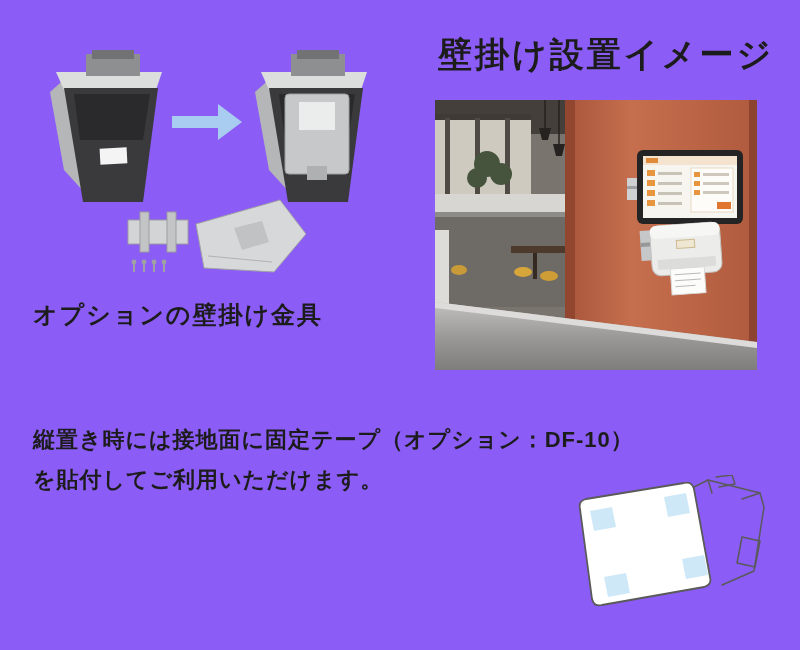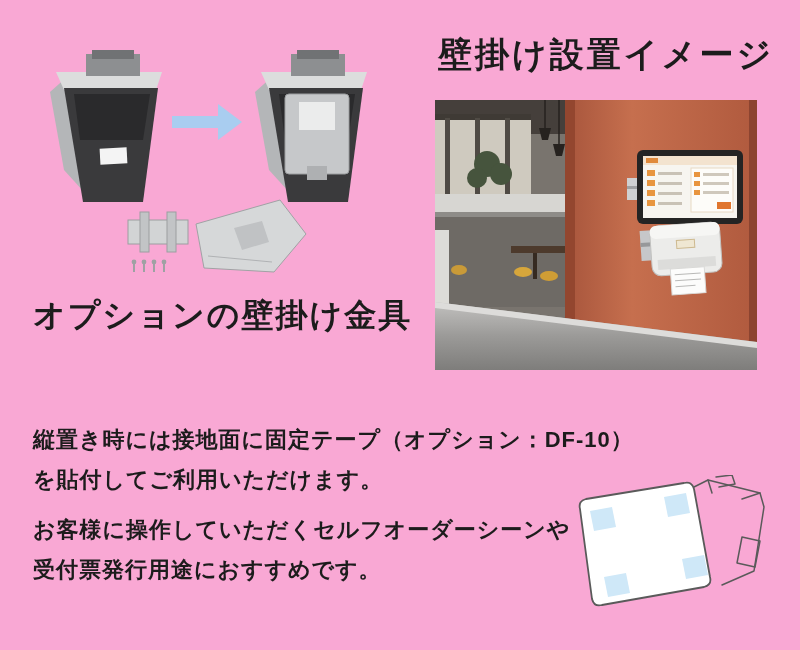--- a/index.html
+++ b/index.html
@@ -2,38 +2,38 @@
 <html><head>
 <meta charset="utf-8">
 <style>
   * { margin:0; padding:0; box-sizing:border-box; }
   html,body { background:#ffffff; }
   body {
     width:800px; height:650px;
     font-family:"Liberation Sans","DejaVu Sans",sans-serif;
     color:#1c1c1c;
   }
-  .page { position:relative; width:800px; height:650px; background:#f9a8d4; overflow:hidden; }
+  .page { position:relative; width:800px; height:650px; background:#8b5cf6; overflow:hidden; }
 
   .diagram { position:absolute; left:30px; top:28px; width:400px; height:262px; }
 
   .wall-title {
     position:absolute; left:438px; top:32px;
     font-size:34px; font-weight:800; letter-spacing:3px; white-space:nowrap;
     color:#1c1c1c;
   }
 
   .photo {
     position:absolute; left:435px; top:100px; width:322px; height:270px;
     overflow:hidden;
   }
 
   .caption {
     position:absolute; left:33px; top:294px;
-    font-size:32px; font-weight:800; line-height:42px; letter-spacing:2px;
+    font-size:24px; font-weight:800; line-height:42px; letter-spacing:2px;
     white-space:nowrap;
   }
 
   .desc {
     position:absolute; left:33px; top:420px;
     font-size:22px; font-weight:700; line-height:40px; letter-spacing:1px;
     white-space:nowrap;
   }
   .desc p + p { margin-top:10px; }
 
@@ -213,24 +213,20 @@
 
   <div class="caption">
     <div>オプションの壁掛け金具</div>
   </div>
 
   <div class="desc">
     <p>
       <span>縦置き時には接地面に固定テープ（オプション：DF-10）</span><br>
       <span>を貼付してご利用いただけます。</span>
     </p>
-    <p>
-      <span>お客様に操作していただくセルフオーダーシーンや</span><br>
-      <span>受付票発行用途におすすめです。</span>
-    </p>
   </div>
 
   <div class="tape-illus">
     <svg viewBox="0 0 225 155" width="225" height="155">
       <g stroke="#5a5a5a" stroke-width="1.5" fill="none" stroke-linejoin="round" stroke-linecap="round">
         <path d="M140,14 L158,5 L210,18 L214,32 L204,96 L172,110"></path>
         <path d="M158,5 L162,18"></path>
         <path d="M210,18 L192,24"></path>
         <path d="M192,62 L210,66 L205,92 L187,88 Z"></path>
         <path d="M166,2 L182,0 L185,9 L169,12"></path>

